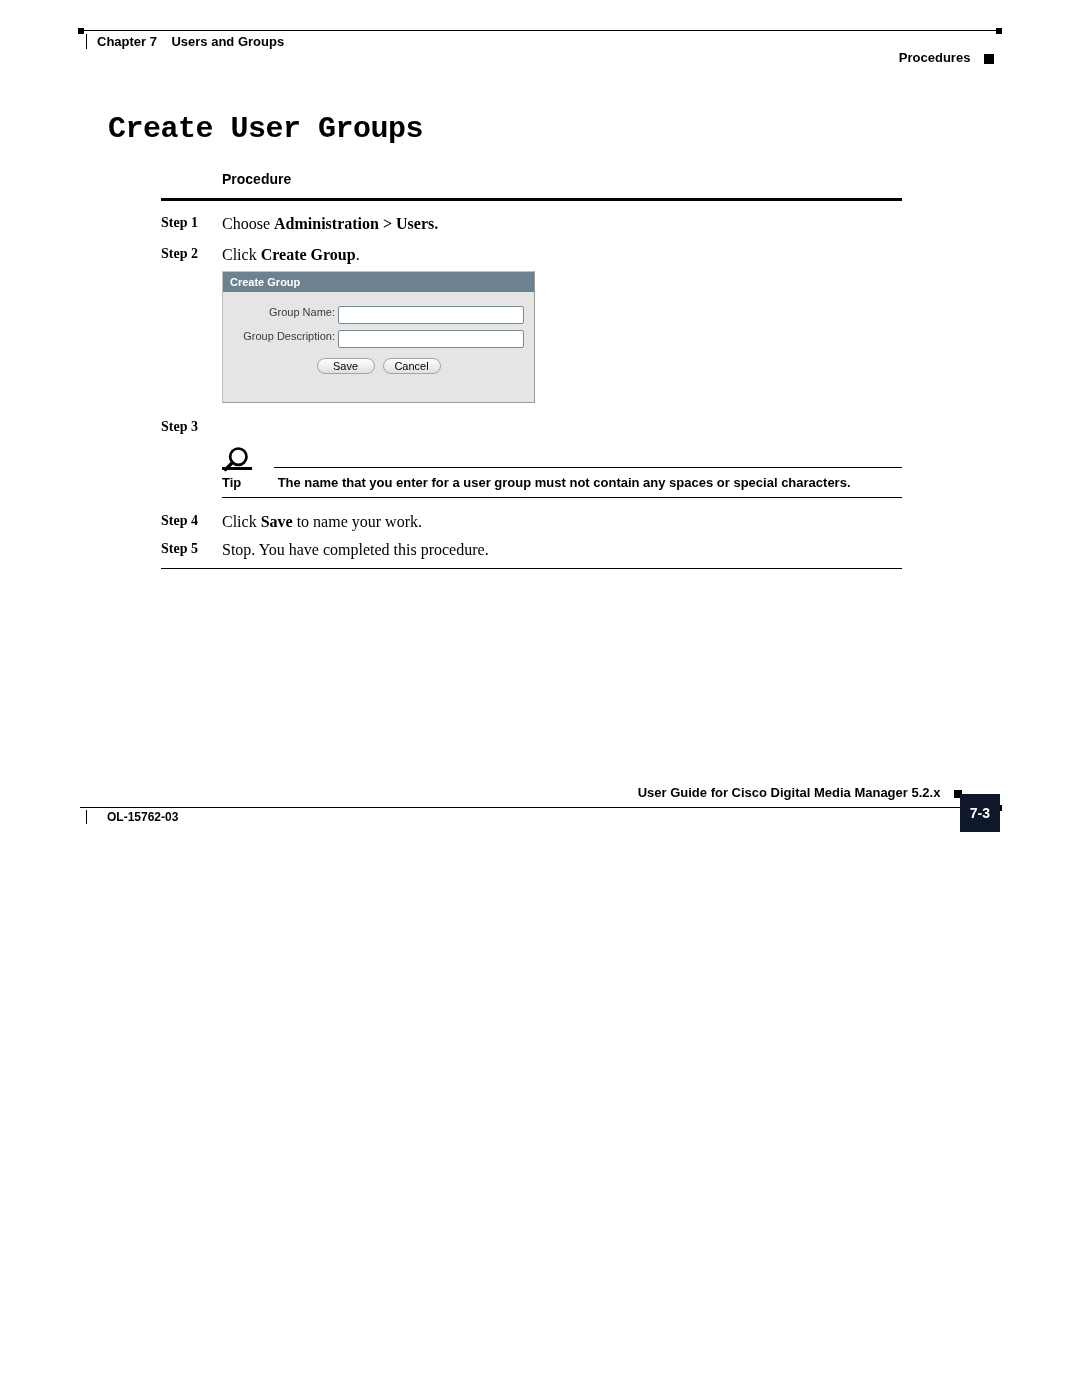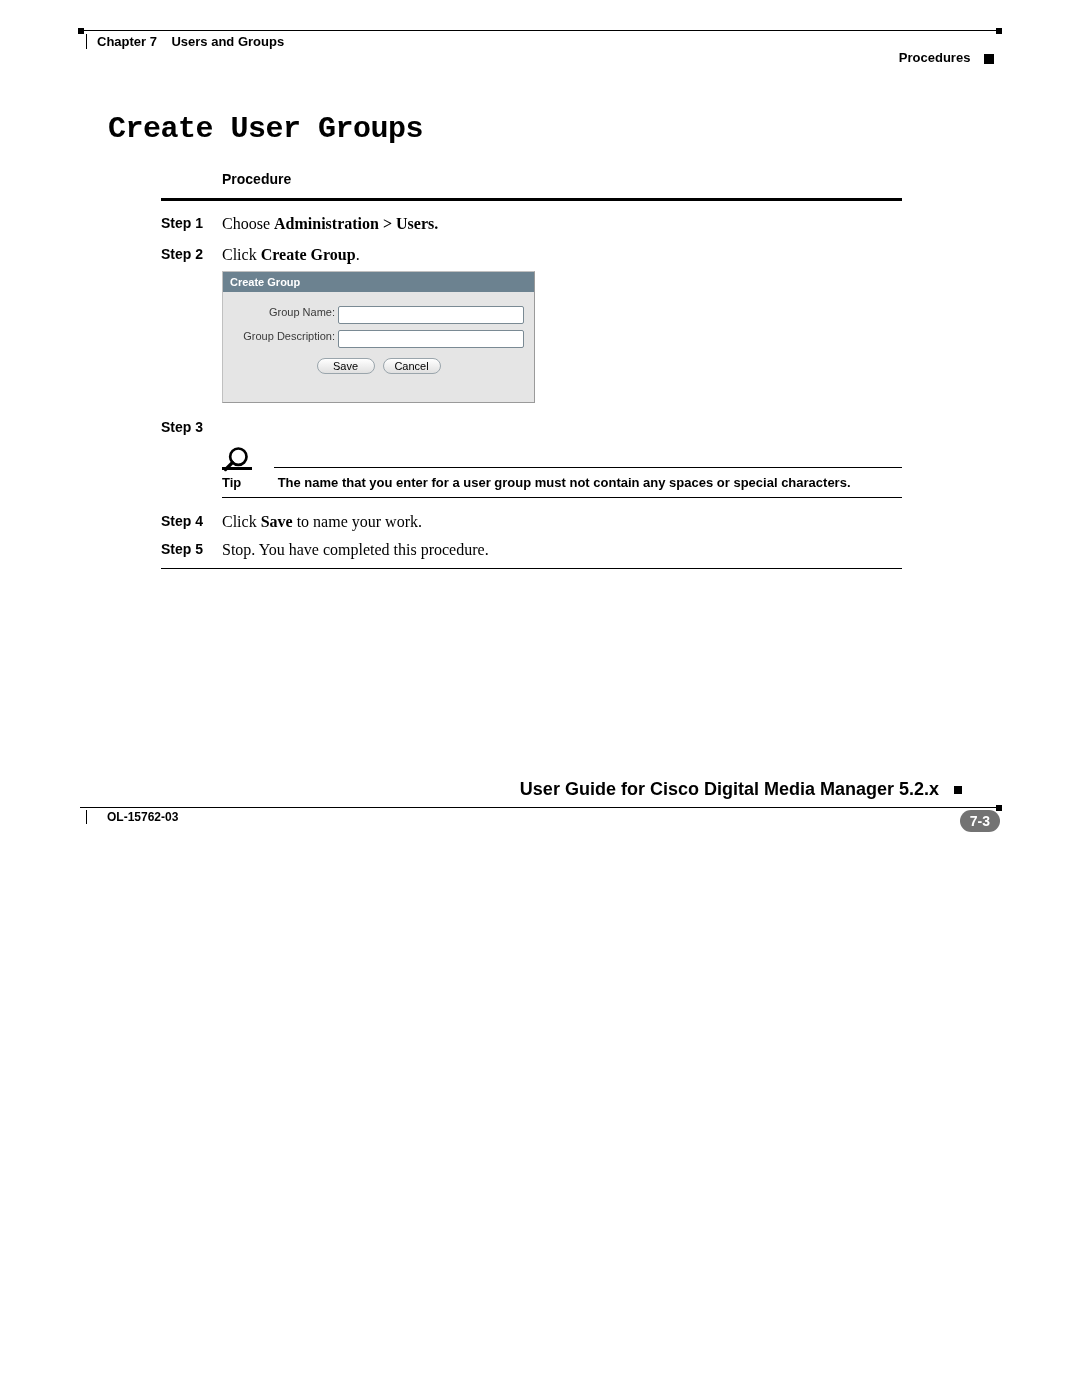--- a/index.html
+++ b/index.html
@@ -77,21 +77,21 @@
   .rule-thin {
     position: absolute;
     left: 161px; right: 178px;
     border-top: 1px solid #000;
   }
   .step-label {
     position: absolute;
     left: 161px;
     font-size: 14px;
     font-weight: bold;
-    font-family: Liberation Sans, sans-serif;
+    font-family: Liberation Serif, serif;
   }
   .step-body {
     position: absolute;
     left: 222px;
     right: 178px;
     font-family: "Times New Roman", Times, serif;
     font-size: 16px;
     line-height: 1.3;
   }
   .step-body b,
@@ -183,21 +183,21 @@
   }
   .underline-icon {
     position: absolute;
     left: 0; top: 22px;
     width: 30px;
     border-top: 3px solid #000;
   }
   .footer-guide {
     position: absolute;
     right: 118px; bottom: 236px;
-    font-size: 18px;
+    font-size: 13px;
     font-weight: bold;
     margin-left: 12px;
   }
   .footer-guide-box {
     display:inline-block;
     width:8px; height:8px;
     background:#000;
     margin-left:10px;
     vertical-align: middle;
   }
@@ -215,27 +215,26 @@
     position: absolute;
     left: 86px; bottom: 212px;
     border-left: 1px solid #000;
     padding-left: 20px;
     font-size: 12px;
     font-weight: bold;
   }
   .page-num {
     position: absolute;
     right: 80px; bottom: 204px;
-    background: #737373;
+    background: #0f172a;
     color: #fff;
     font-size: 14px;
     font-weight: bold;
-    padding: 3px 10px;
+    padding: 11px 10px;
     font-family: Arial, Helvetica, sans-serif;
-    border-radius: 11px;
   }
 </style>
 </head>
 <body>
 
 <div class="page">
   <div class="top-line"></div>
   <div class="header-left">
     <span>Chapter 7</span>&nbsp;&nbsp;&nbsp;
     <span>Users and Groups</span>

